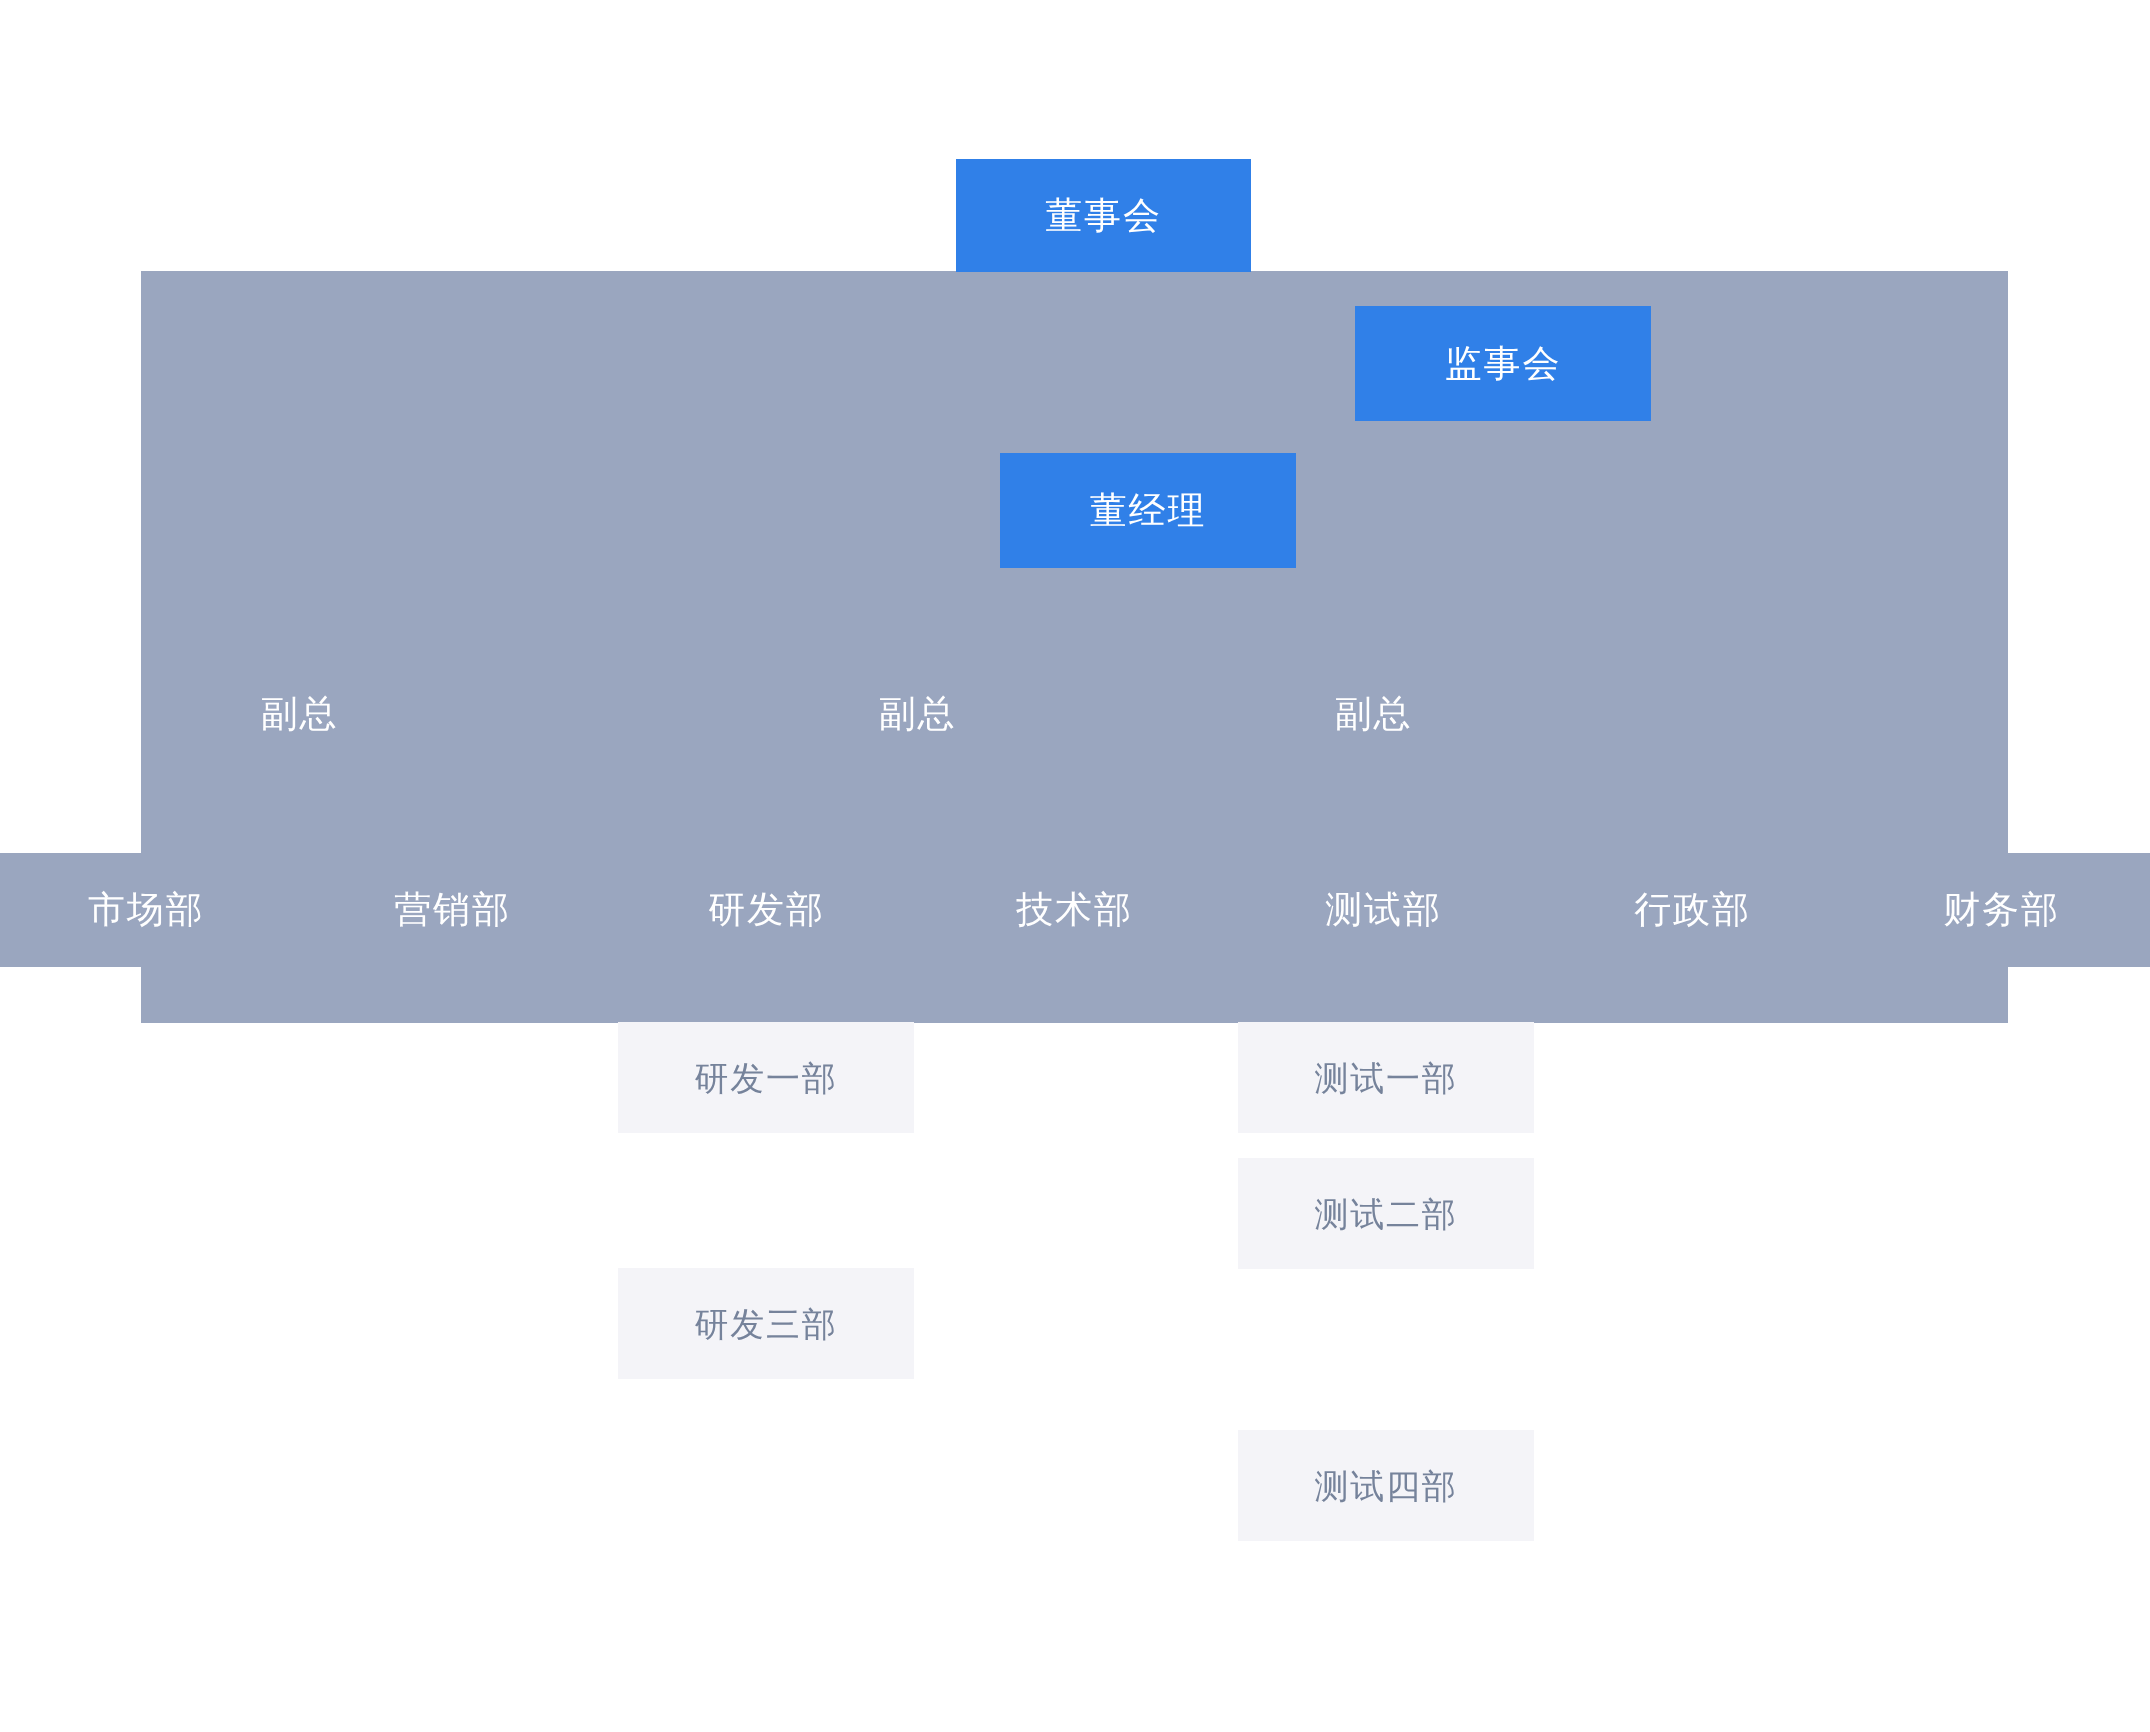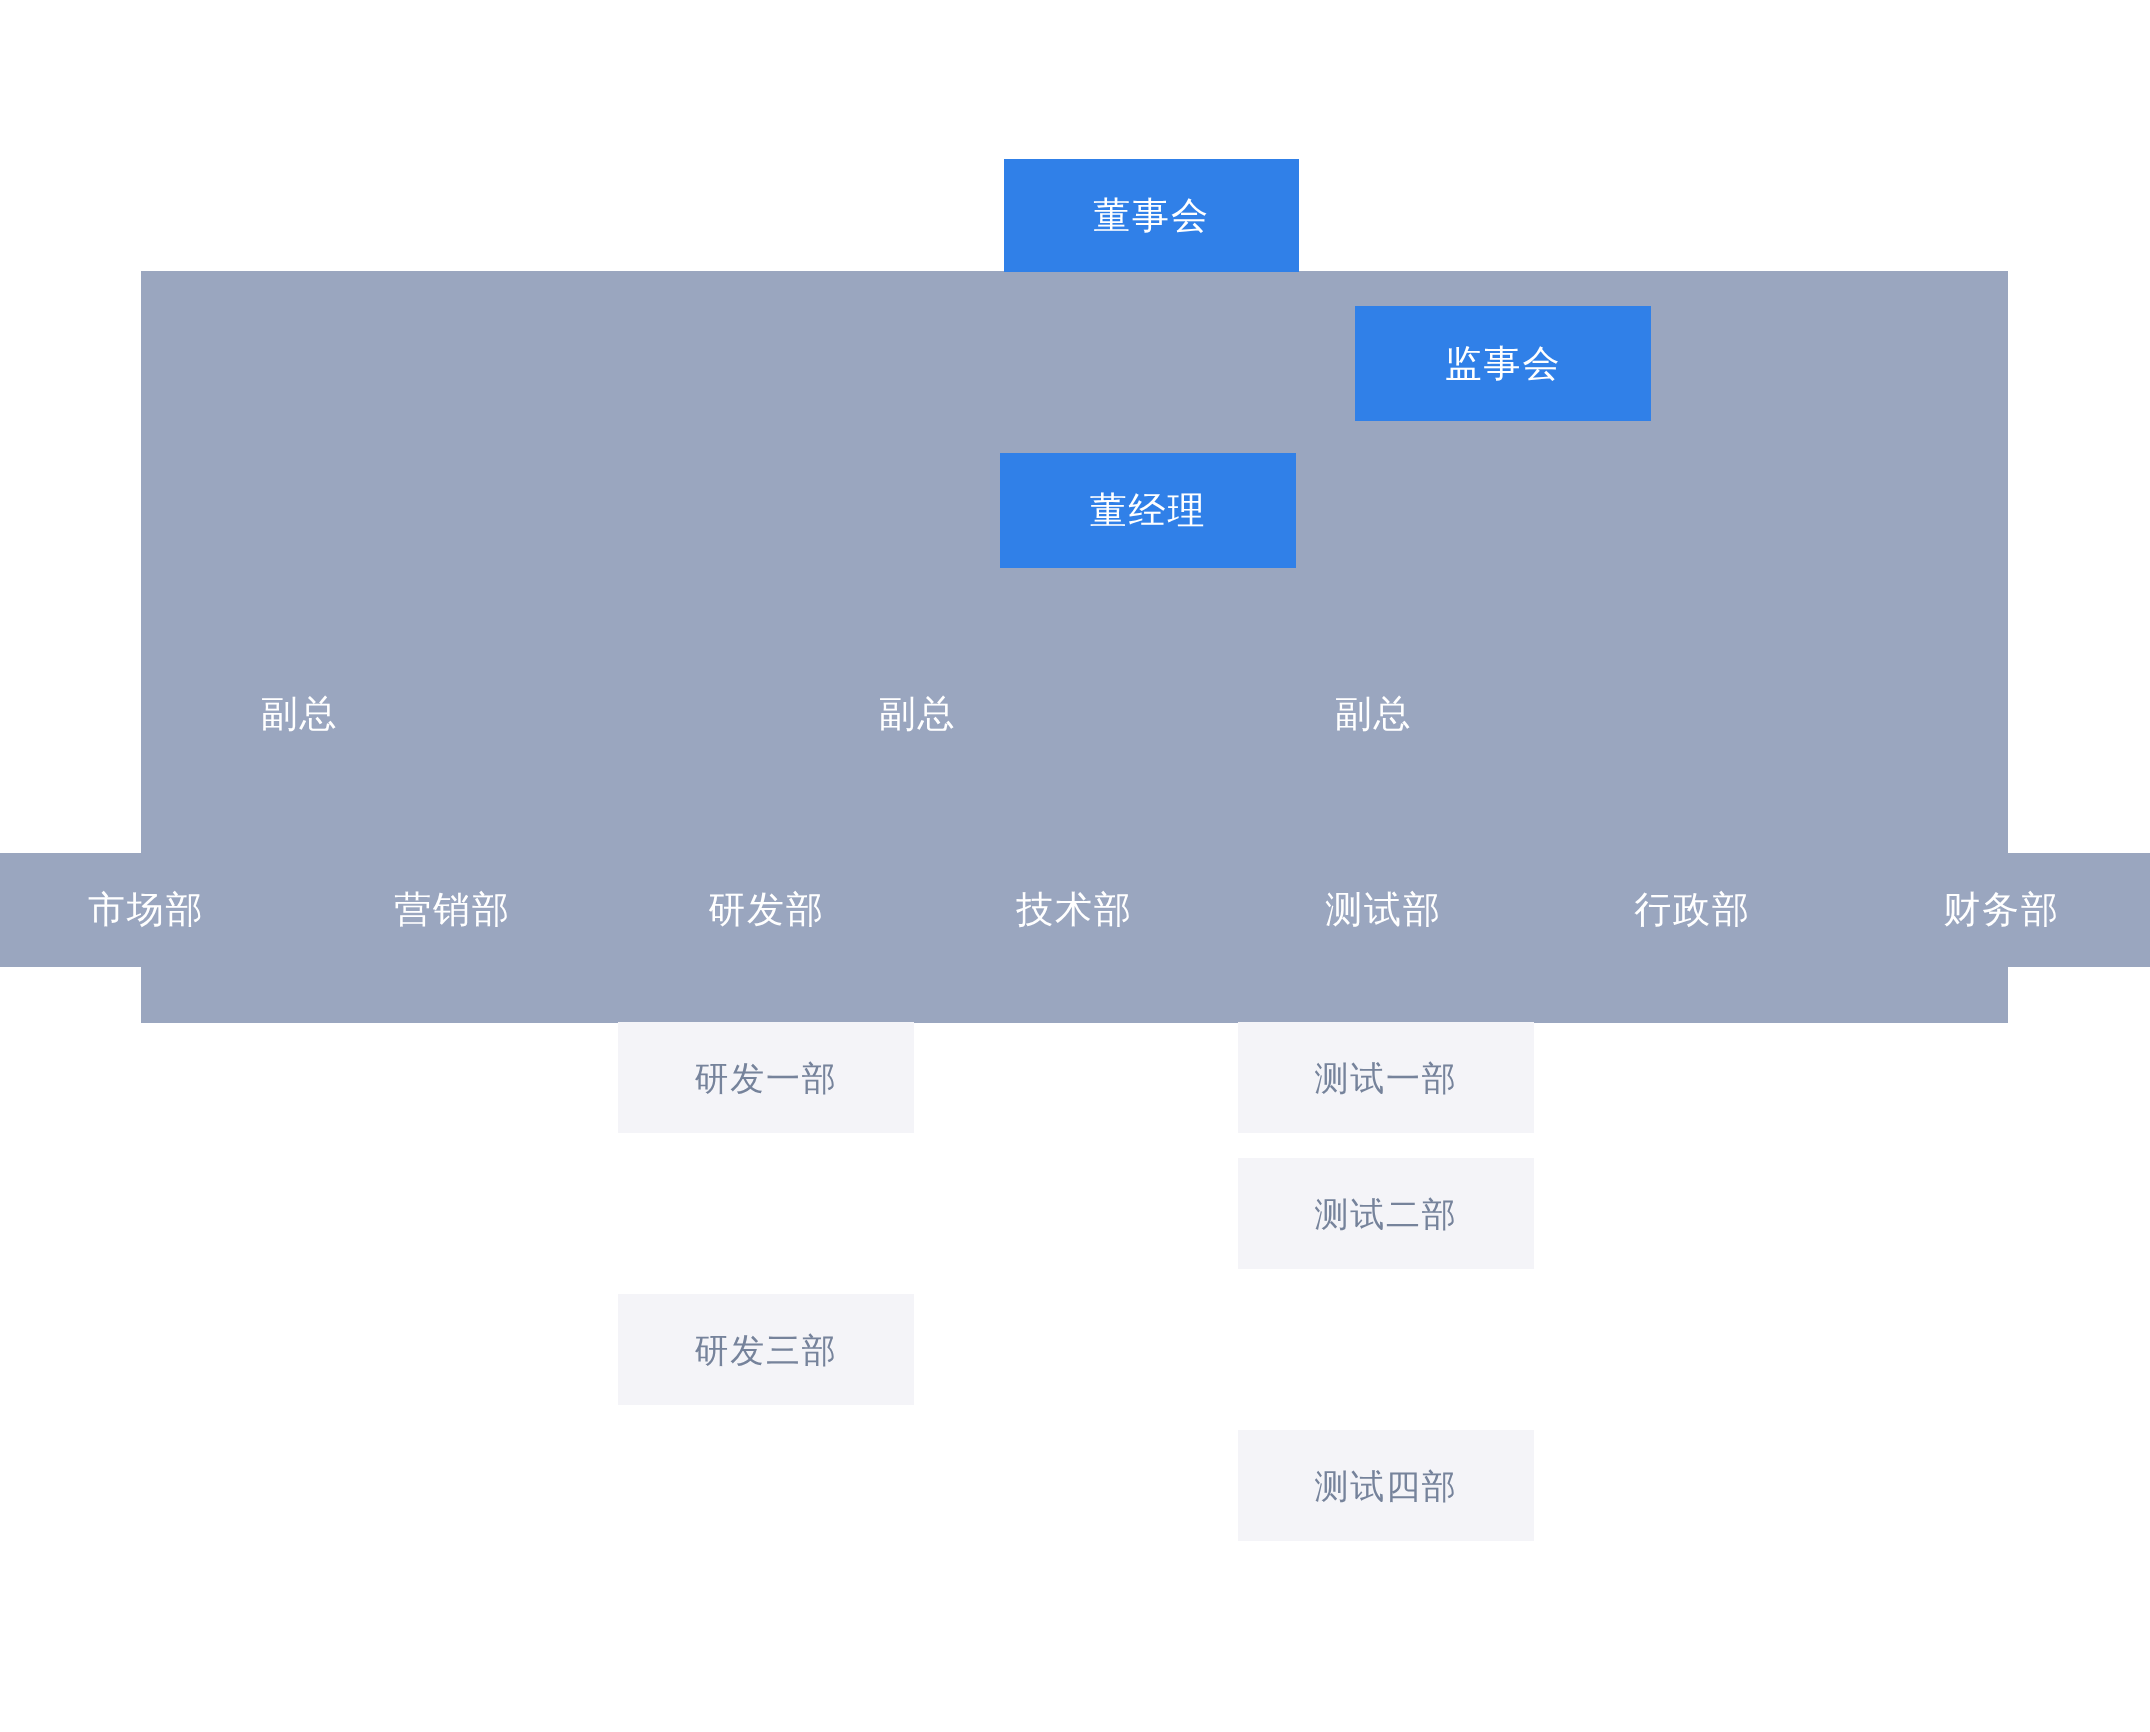--- a/index.html
+++ b/index.html
@@ -43,21 +43,21 @@
     color: #ffffff;
     display: flex;
     align-items: center;
     justify-content: center;
     font-size: 37px;
     letter-spacing: 1.8px;
     line-height: 1;
     white-space: nowrap;
   }
   #node-board {
-    left: 1004px;
+    left: 956px;
     top: 159px;
     width: 295px;
     height: 113px;
   }
   #node-supervisors {
     left: 1319px;
     top: 306px;
     width: 296px;
     height: 115px;
     margin-left: 36px;
@@ -108,21 +108,21 @@
     letter-spacing: 1.8px;
     line-height: 1;
     white-space: nowrap;
     width: 296px;
     height: 111px;
   }
   .col-rd  { left: 618px; }
   .col-qa  { left: 1238px; }
   .row-1 { top: 1022px; }
   .row-2 { top: 1158px; }
-  .row-3 { top: 1294px; }
+  .row-3 { top: 1268px; }
   .row-4 { top: 1430px; }
 </style>
 </head>
 <body>
 
 <div id="canvas">
 
   <div id="main-panel" class="slate-panel"></div>
   <div id="dept-band" class="slate-panel"></div>
 

